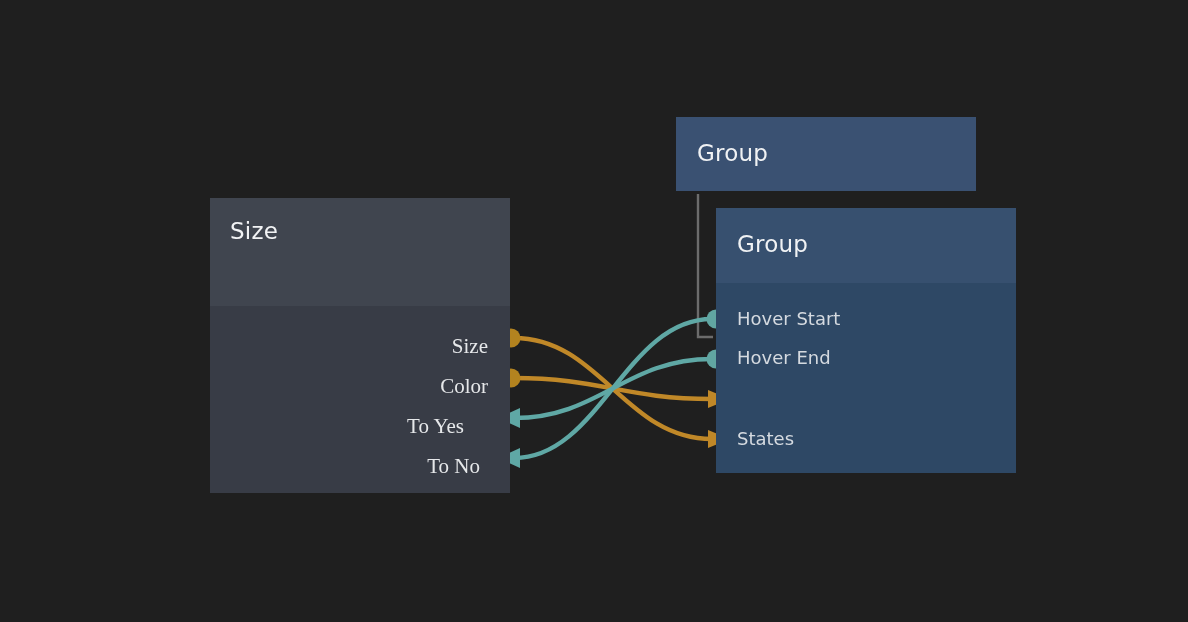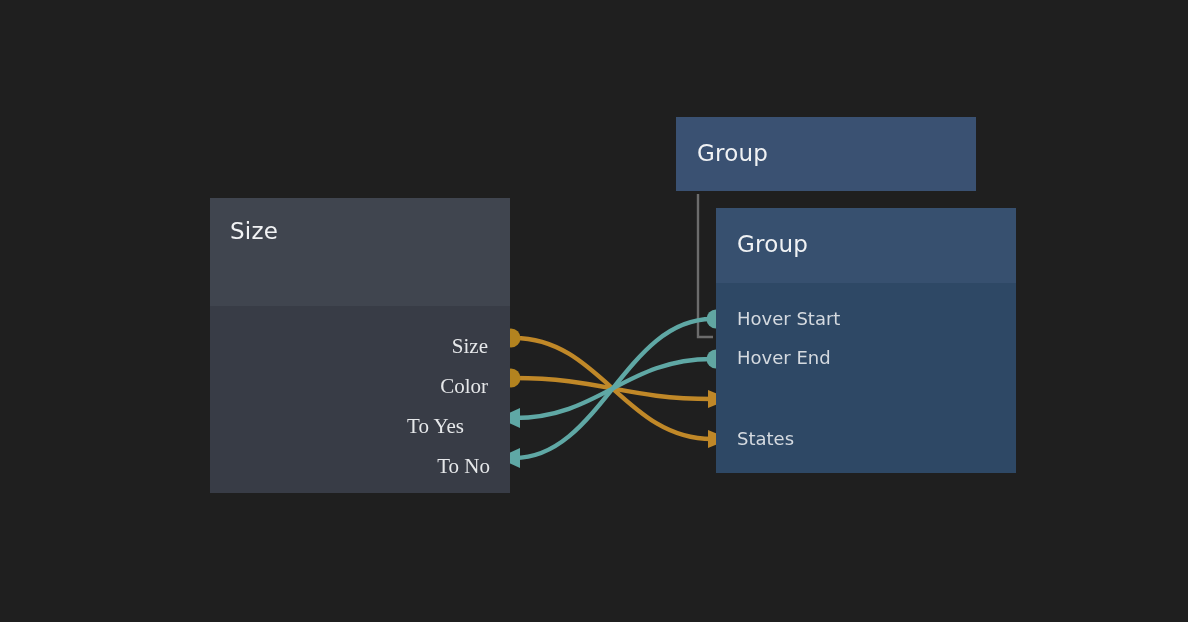--- a/index.html
+++ b/index.html
@@ -175,21 +175,21 @@
     <div class="ports">
       <div class="port-row-out" style="top:29px;">
         <span class="port-label">Size</span>
       </div>
       <div class="port-row-out" style="top:69px;">
         <span class="port-label">Color</span>
       </div>
       <div class="port-row-out" style="top:109px; right:46px;">
         <span class="port-label">To Yes</span>
       </div>
-      <div class="port-row-out" style="top:149px; right:20px;">
+      <div class="port-row-out" style="top:149px; right:30px;">
         <span class="port-label">To No</span>
       </div>
     </div>
   </div>
 
   <div class="node node-group-top">
     <div class="node-title">Group</div>
   </div>
 
   <div class="node node-group-inner">

